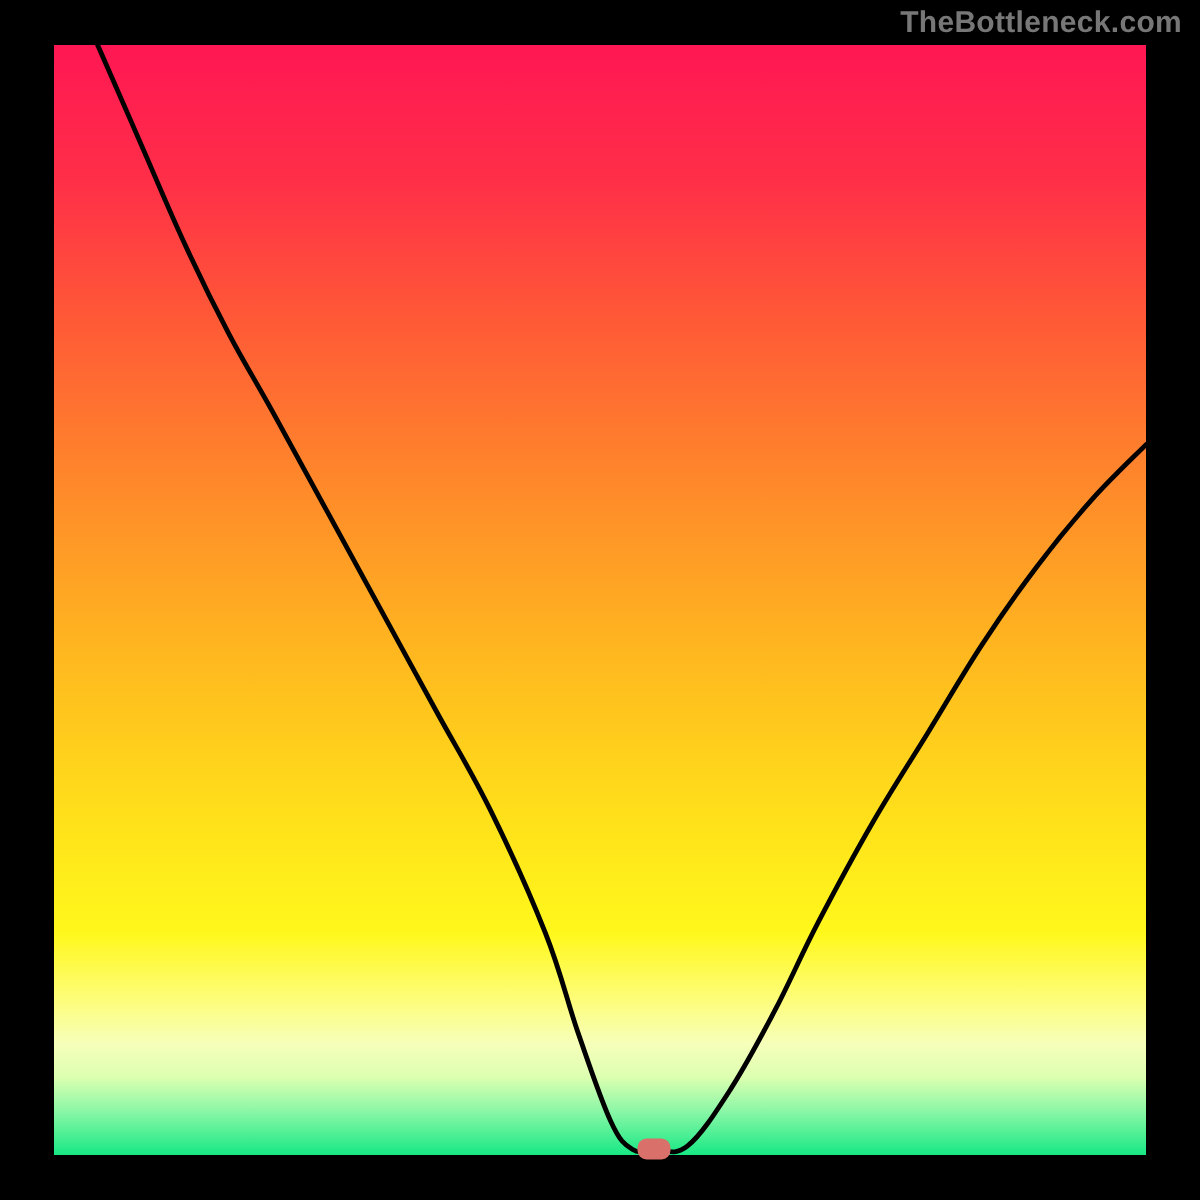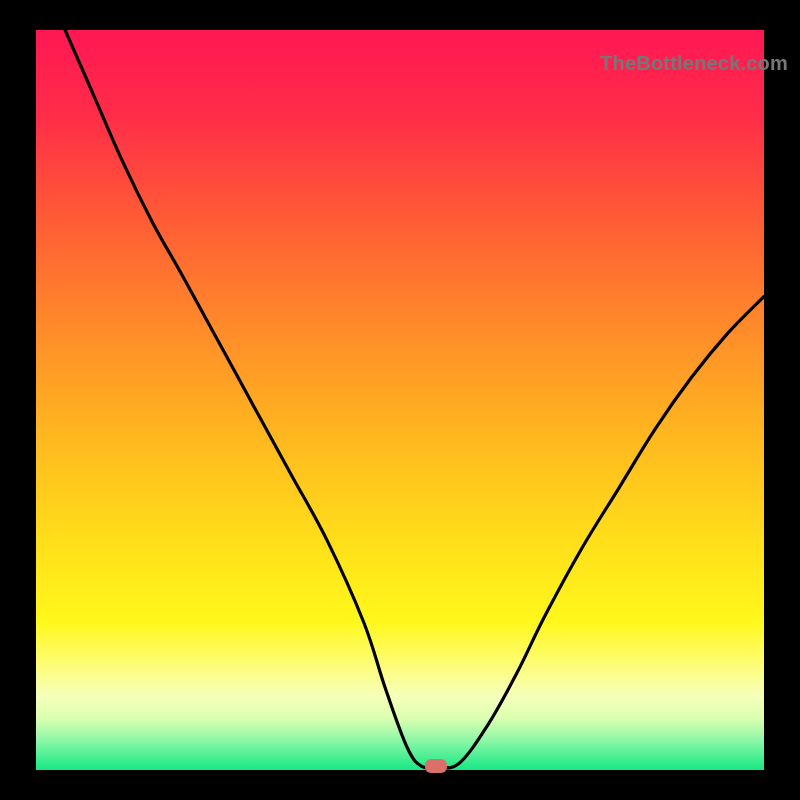--- a/index.html
+++ b/index.html
@@ -19,21 +19,20 @@
   }
   .watermark {
     position: absolute;
     top: 4px;
     right: 12px;
     color: #777;
     font-size: 20px;
     font-weight: 600;
     letter-spacing: 0.2px;
     z-index: 5;
-    margin-top: 48px;
   }
   .plot {
     position: absolute;
     left: 36px;
     top: 30px;
     width: 728px;
     height: 740px;
   }
   .plot svg {
     width: 100%;

